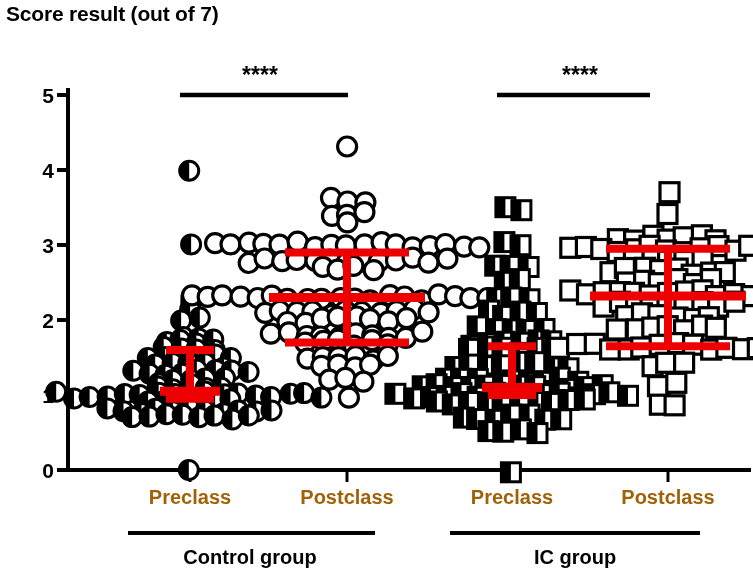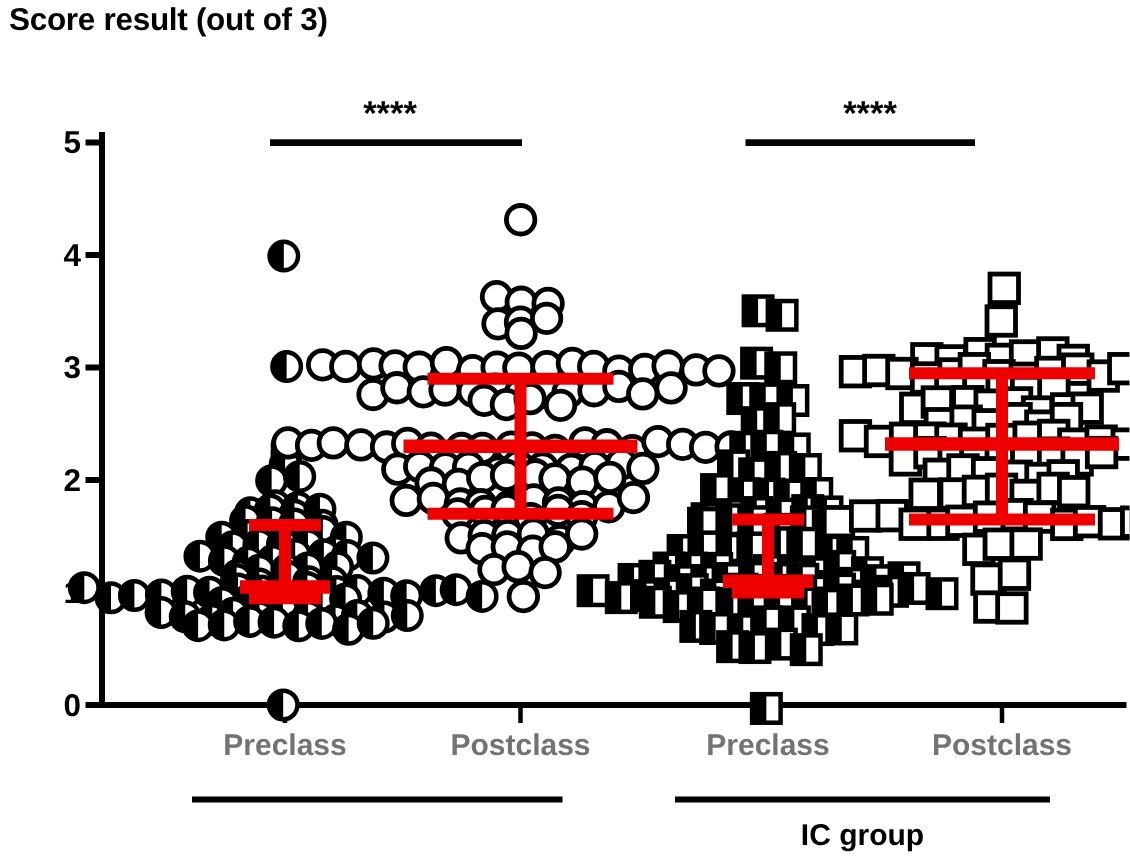--- a/index.html
+++ b/index.html
@@ -8,49 +8,50 @@
        -webkit-font-smoothing:antialiased;}
   #root{position:relative;width:753px;height:578px;background:#fff;}
 
   .ttl{position:absolute;left:6px;top:2px;font-size:21px;font-weight:bold;color:#000;
        letter-spacing:-0.2px;white-space:nowrap;}
 
   svg.plot{position:absolute;left:0;top:0;width:753px;height:578px;}
 
   .ytick{position:absolute;font-size:21px;font-weight:bold;color:#000;
          text-align:right;width:26px;}
-  .xlab{position:absolute;font-size:20px;font-weight:bold;color:#737373;
+  .xlab{position:absolute;font-size:20px;font-weight:bold;color:#a16207;
         text-align:center;white-space:nowrap;}
   .glab{position:absolute;font-size:20px;font-weight:bold;color:#000;
         text-align:center;white-space:nowrap;}
   .sig{position:absolute;font-size:23px;font-weight:bold;color:#000;
        text-align:center;letter-spacing:0px;white-space:nowrap;}
 </style>
 </head>
 <body>
 
 <div id="root">
 
-  <div class="ttl">Score result (out of 3)</div>
+  <div class="ttl">Score result (out of 7)</div>
 
   <div class="ytick" style="left:28px;top:84px;">5</div>
   <div class="ytick" style="left:28px;top:159px;">4</div>
   <div class="ytick" style="left:28px;top:234px;">3</div>
   <div class="ytick" style="left:28px;top:309px;">2</div>
   <div class="ytick" style="left:28px;top:384px;">1</div>
   <div class="ytick" style="left:28px;top:459px;">0</div>
 
   <div class="sig" style="left:170px;top:62px;width:180px;">****</div>
   <div class="sig" style="left:490px;top:62px;width:180px;">****</div>
 
   <div class="xlab" style="left:110px;top:486px;width:160px;">Preclass</div>
   <div class="xlab" style="left:267px;top:486px;width:160px;">Postclass</div>
   <div class="xlab" style="left:432px;top:486px;width:160px;">Preclass</div>
   <div class="xlab" style="left:588px;top:486px;width:160px;">Postclass</div>
 
+  <div class="glab" style="left:110px;top:546px;width:280px;">Control group</div>
   <div class="glab" style="left:435px;top:546px;width:280px;text-align:center;">IC group</div>
 
   <svg class="plot" viewBox="0 0 753 578">
     <defs>
 
       <g id="hc">
         <circle cx="0" cy="0" r="9.5" fill="#ffffff" stroke="#000" stroke-width="3"></circle>
         <path d="M0,-9.5 A9.5,9.5 0 0 0 0,9.5 Z" fill="#000"></path>
       </g>
 

